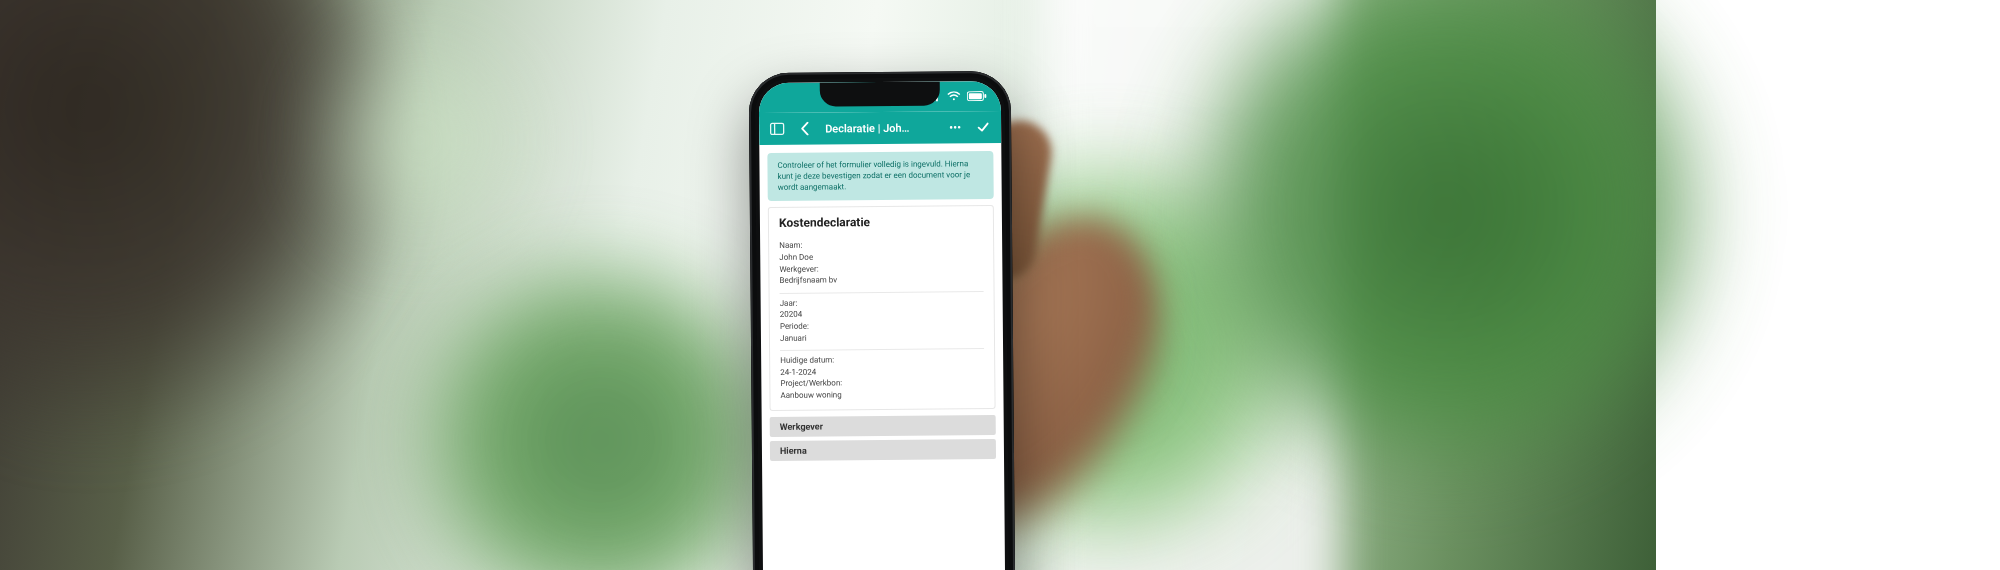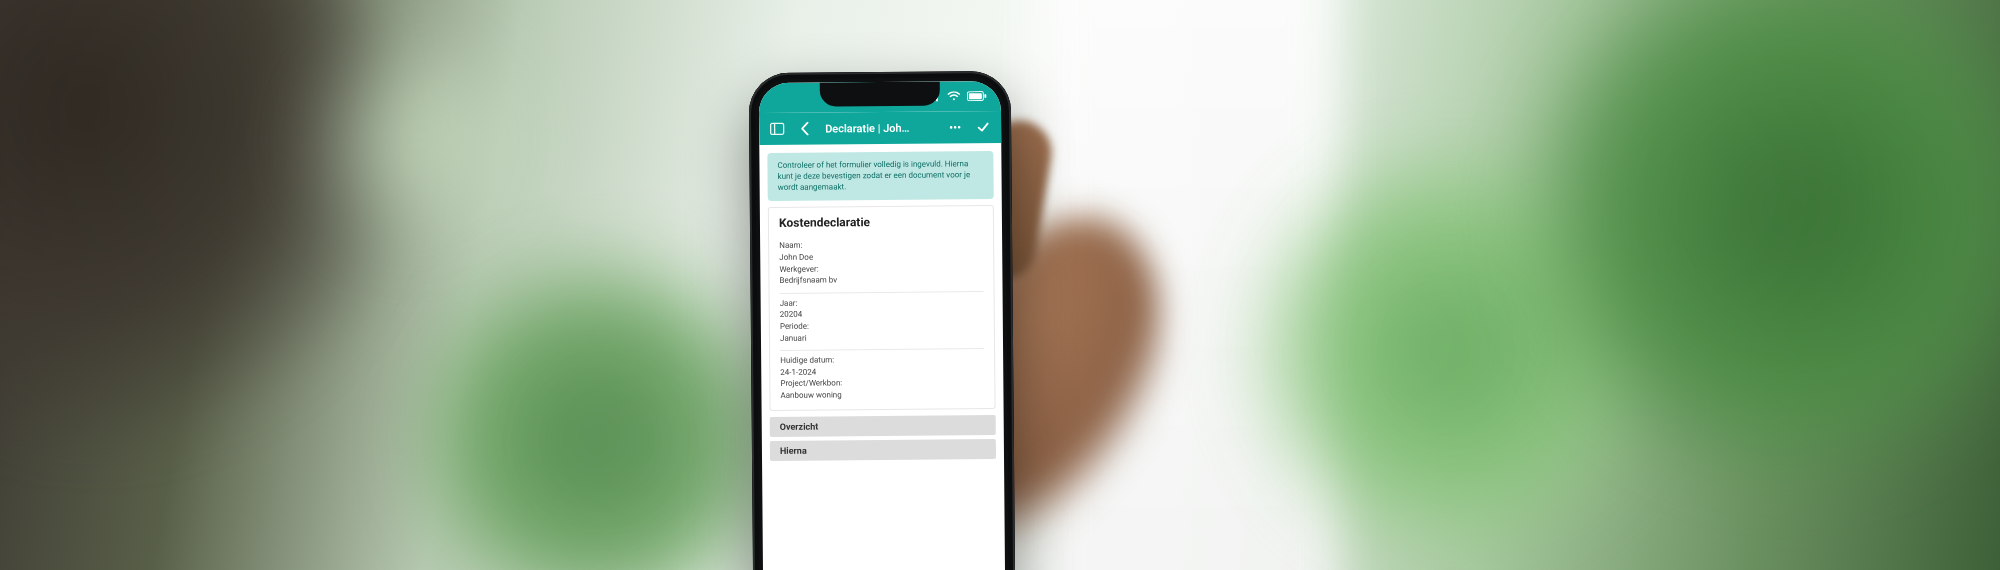--- a/index.html
+++ b/index.html
@@ -1,19 +1,19 @@
 <!DOCTYPE html>
 <html><head>
 <meta charset="utf-8">
 <style>
   * { margin: 0; padding: 0; box-sizing: border-box; }
   html, body { width: 2000px; height: 570px; overflow: hidden; font-family: -apple-system, BlinkMacSystemFont, "Segoe UI", Roboto, Helvetica, Arial, sans-serif; }
   .scene {
     position: relative;
-    width: 2000px;
+    width: 1656px;
     height: 570px;
     background: linear-gradient(100deg, #3a3530 0%, #585f48 12%, #b9cbb4 25%, #e8f0e8 38%, #f5f9f4 50%, #e0ece0 62%, #a8c8a0 75%, #6b9060 88%, #3e6038 100%);
     filter: none;
   }
   
   .blob { position: absolute; border-radius: 50%; filter: blur(40px); opacity: 0.85; }
   .b1 { width: 520px; height: 620px; left: -120px; top: -140px; background: radial-gradient(circle at 40% 40%, #2b241e 0%, #3c352e 40%, rgba(60,53,46,0) 72%); filter: blur(28px);}
   .b2 { width: 360px; height: 360px; left: 420px; top: 260px; background: radial-gradient(circle, #3d7a3a 0%, #69a45d 55%, rgba(105,164,93,0) 75%); }
   .b3 { width: 540px; height: 540px; right: -60px; top: -60px; background: radial-gradient(circle, #2f6a2c 0%, #4d8f45 50%, rgba(77,143,69,0) 74%); }
   .b4 { width: 380px; height: 380px; right: 360px; top: 160px; background: radial-gradient(circle, #5aa352 0%, #8cc77e 55%, rgba(140,199,126,0) 78%); }
@@ -238,21 +238,21 @@
 
         <div class="group">
           <div class="lbl">Huidige datum:</div>
           <div class="val">24-1-2024</div>
           <div class="lbl">Project/Werkbon:</div>
           <div class="val">Aanbouw woning</div>
         </div>
       </div>
 
       <div class="section-bar">
-        <span>Overzicht</span>
+        <span>Werkgever</span>
       </div>
       <div class="section-bar">
         <span>Hierna</span>
       </div>
 
     </div>
   </div>
 </div>
 
 </body></html>

